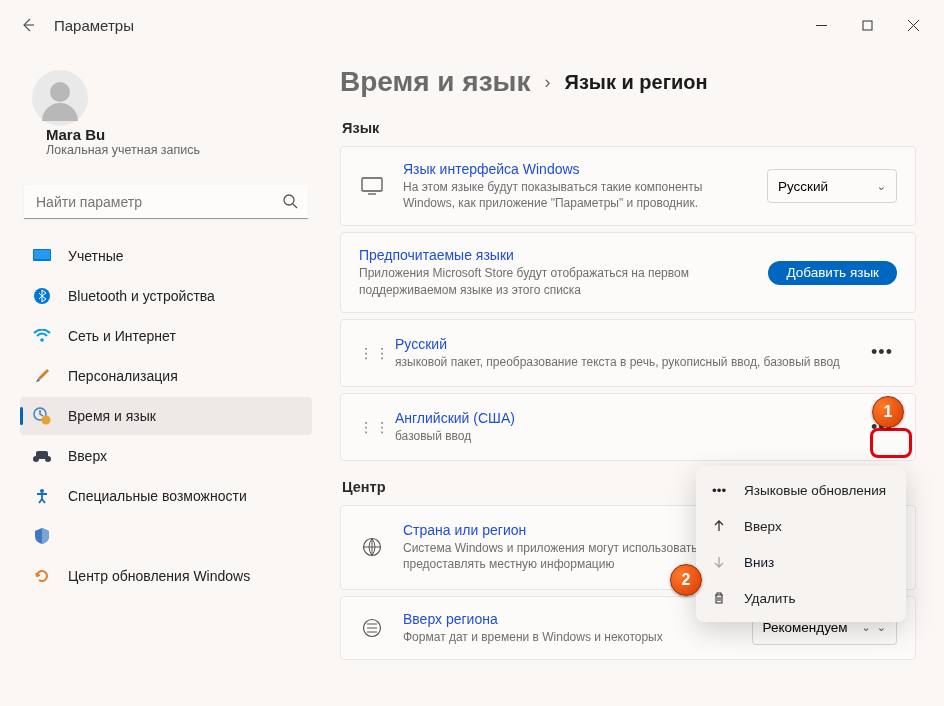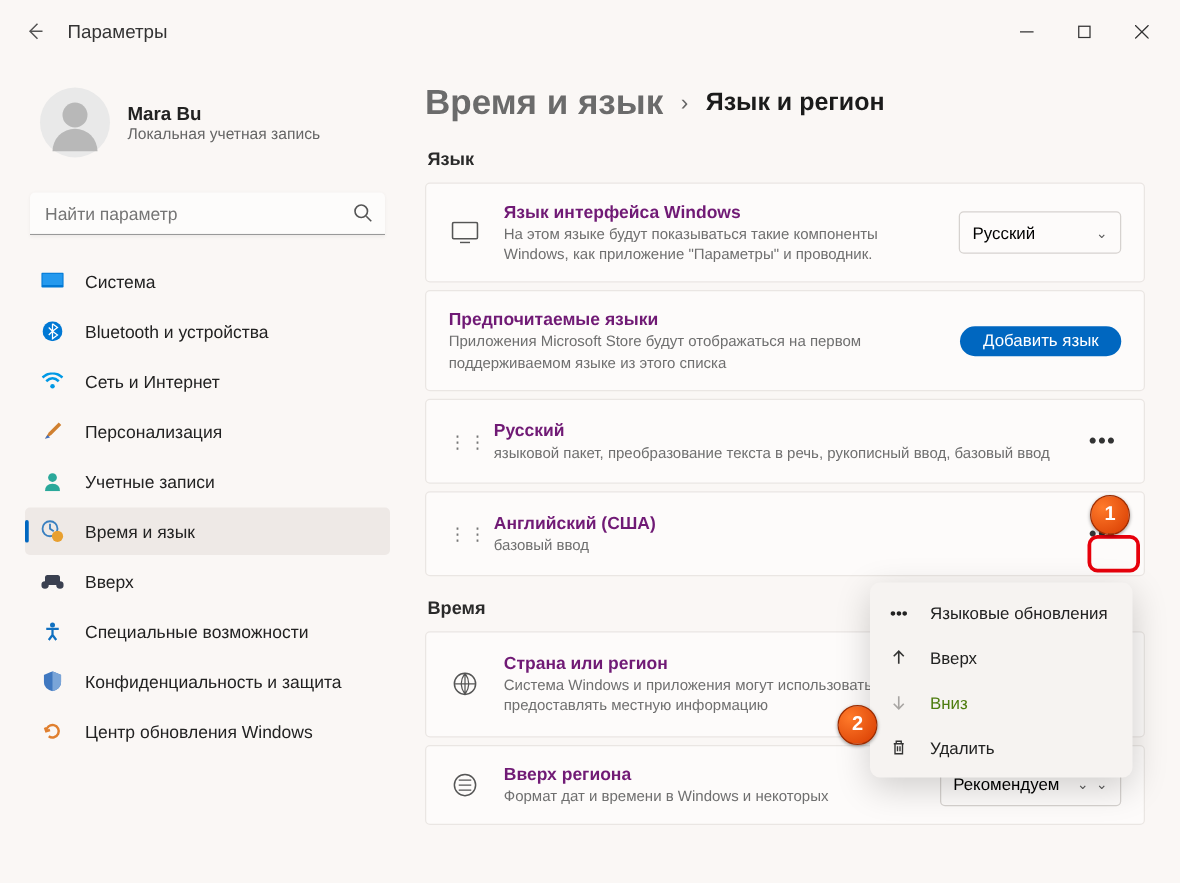--- a/index.html
+++ b/index.html
@@ -7,21 +7,21 @@
 
   .titlebar { height: 50px; display: flex; align-items: center; padding: 0 8px; }
   .back-btn { width: 40px; height: 40px; display:flex; align-items:center; justify-content:center; font-size:16px; color:#555; cursor:pointer; }
   .title { font-size: 15px; color:#333; margin-left: 6px; }
   .win-controls { margin-left:auto; display:flex; }
   .win-controls div { width:46px; height:32px; display:flex; align-items:center; justify-content:center; color:#444; cursor:pointer; }
 
   .content { display:flex; padding: 0 0 0 20px; height: calc(100% - 50px); }
 
   .sidebar { width: 300px; flex-shrink:0; padding-right: 8px; }
-  .profile { display:flex; align-items:center; padding: 20px 12px 28px 12px; }
+  .profile { display:flex; align-items:flex-start; padding: 20px 12px 28px 12px; flex-direction: column; }
   .avatar { width:56px; height:56px; border-radius:50%; background:#e9e9e9; display:flex; align-items:center; justify-content:center; }
   .avatar .head { width:20px; height:20px; border-radius:50%; background:#b8b8b8; position:relative; top:-6px;}
   .avatar .body { position:absolute; width:36px; height:18px; border-radius:18px 18px 0 0; background:#b8b8b8; margin-top:28px;}
   .profile-text { margin-left:14px; }
   .profile-name { font-size:15px; font-weight:600; color:#222; }
   .profile-sub { font-size:12.5px; color:#666; }
 
   .search-box { position: relative; margin: 0 4px 18px 4px; }
   .search-box input { width:100%; height:34px; border:none; border-bottom:1.5px solid #999; background:#fdfcfb; border-radius:4px 4px 0 0; padding:0 36px 0 12px; font-size:14px; outline:none; box-shadow: 0 1px 3px rgba(0,0,0,0.05); }
   .search-box .icon { position:absolute; right:10px; top:8px; color:#555; }
@@ -36,35 +36,35 @@
   .breadcrumb { display:flex; align-items:center; gap:14px; margin-bottom:22px; }
   .breadcrumb .bc-parent { font-size:28px; color:#6b6b6b; font-weight:600; cursor:pointer; }
   .breadcrumb .chev { font-size:18px; color:#666; }
   .breadcrumb .bc-current { font-size:20px; font-weight:600; color:#1b1b1b; }
 
   .section-label { font-size:14.5px; font-weight:600; color:#2a2a2a; margin:12px 0 10px 2px; }
 
   .card { background:#fdfbfa; border:1px solid #eae6e3; border-radius:4px; padding:14px 18px; margin-bottom:6px; display:flex; align-items:center; }
   .card .card-icon { width:26px; margin-right:18px; color:#555; display:flex; align-items:center; justify-content:center; flex-shrink:0; }
   .card .card-text { flex:1; min-width:0; }
-  .card .card-title { font-size:14px; color:#701a75;font-weight:bold; }
+  .card .card-title { font-size:14px; color:#1d4ed8; }
   .card .card-desc { font-size:12px; color:#6f6f6f; line-height:1.35; margin-top:2px; }
   .card .card-right { flex-shrink:0; margin-left:12px; }
 
   .combo { border:1px solid #d6d2cf; border-radius:4px; height:34px; min-width:130px; padding:0 10px; display:flex; align-items:center; justify-content:space-between; background:#fdfbfa; cursor:pointer; font-size:13.5px; }
   .combo .chev-d { color:#555; font-size:11px; margin-left:14px; }
 
   .add-btn { background:#0067c0; color:#fff; border:none; border-radius:12px; height:24px; padding:0 18px; font-size:13.5px; cursor:pointer; }
 
   .drag { color:#777; letter-spacing:2px; width:18px; text-align:center; font-size:14px; margin-right:18px; flex-shrink:0; line-height:0.6; cursor:grab; }
   .more { width:30px; text-align:center; font-size:18px; color:#333; cursor:pointer; letter-spacing:1px; }
 
   .context-menu { position:absolute; right:38px; top:466px; width:210px; background:#f6f3f1; border-radius:8px; box-shadow:0 8px 28px rgba(0,0,0,0.18); padding:6px; z-index:20; }
   .cm-item { display:flex; align-items:center; height:36px; padding:0 10px; border-radius:4px; font-size:13.5px; cursor:pointer; color:#222; }
-  .cm-item.disabled { color:#4d7c0f; cursor:default; }
+  .cm-item.disabled { color:#0f172a; cursor:default; }
   .cm-item .cm-ico { width:22px; color:inherit; margin-right:10px; display:flex; align-items:center; }
 
   .annot { position:absolute; z-index:30; }
   .annot-circle { width:32px; height:32px; border-radius:50%; background:radial-gradient(circle at 30% 30%, #ff7a2a, #d63a00); border:1.5px solid #9a2b00; display:flex; align-items:center; justify-content:center; color:#fff; font-weight:700; font-size:16px; box-shadow:0 1px 3px rgba(0,0,0,0.4); }
   .annot-box { border:3px solid #e7000b; border-radius:8px; position:absolute; }
 
   svg { display:block; }
 </style>
 </head>
 <body>
@@ -120,21 +120,21 @@
     </div>
 
     <div class="nav">
       <div class="nav-item">
         <span class="ico">
             <svg width="18" height="14">
               <rect x="0" y="0" width="18" height="12" rx="1" fill="#0078d4"></rect>
               <rect x="1" y="1" width="16" height="9" fill="#2499ee"></rect>
             </svg>
           </span>
-        <span>Система</span>
+        <span>Учетные</span>
       </div>
       <div class="nav-item">
         <span class="ico">
             <svg width="16" height="16">
               <circle cx="8" cy="8" r="8" fill="#0078d4"></circle>
               <path d="M8 2 L12 5 L8 8 L12 11 L8 14 V2 M5 5 L8 8 M5 11 L8 8" stroke="#fff" stroke-width="1" fill="none"></path>
             </svg>
           </span>
         <span>Bluetooth и устройства</span>
       </div>
@@ -150,29 +150,20 @@
       </div>
       <div class="nav-item">
         <span class="ico">
             <svg width="18" height="18" viewBox="0 0 18 18">
               <path d="M3 15 L6 10 L14 2 L16 4 L8 12 Z" fill="#d08030"></path>
               <path d="M3 15 L5 12 L7 14 Z" fill="#4070c0"></path>
             </svg>
           </span>
         <span>Персонализация</span>
       </div>
-      <div class="nav-item">
-        <span class="ico">
-            <svg width="16" height="16">
-              <circle cx="8" cy="5" r="3.5" fill="#2aa89a"></circle>
-              <path d="M2 16 Q2 10 8 10 Q14 10 14 16 Z" fill="#2aa89a"></path>
-            </svg>
-          </span>
-        <span>Учетные записи</span>
-      </div>
       <div class="nav-item active">
         <span class="ico">
             <svg width="18" height="18" viewBox="0 0 18 18">
               <circle cx="7" cy="7" r="6" fill="none" stroke="#3a80c0" stroke-width="1.5"></circle>
               <path d="M7 3 V7 L10 9" stroke="#3a80c0" stroke-width="1.5" fill="none"></path>
               <circle cx="13" cy="13" r="4.5" fill="#e8a030"></circle>
             </svg>
           </span>
         <span>Время и язык</span>
       </div>
@@ -195,21 +186,20 @@
           </span>
         <span>Специальные возможности</span>
       </div>
       <div class="nav-item">
         <span class="ico">
             <svg width="14" height="16" viewBox="0 0 14 16">
               <path d="M7 0 L14 3 V8 Q14 14 7 16 Q0 14 0 8 V3 Z" fill="#4078c0"></path>
               <path d="M7 0 L14 3 V8 Q14 14 7 16 V0" fill="#7aa5d8"></path>
             </svg>
           </span>
-        <span>Конфиденциальность и защита</span>
       </div>
       <div class="nav-item">
         <span class="ico">
             <svg width="16" height="16" viewBox="0 0 16 16">
               <path d="M3 8 A5 5 0 1 1 5 12" stroke="#e08030" stroke-width="2" fill="none"></path>
               <path d="M2 5 L3 8 L6 7" stroke="#e08030" stroke-width="2" fill="none"></path>
             </svg>
           </span>
         <span>Центр обновления Windows</span>
       </div>
@@ -265,21 +255,21 @@
 
     <div class="card" style="padding:16px 18px;">
       <div class="drag">⋮⋮</div>
       <div class="card-text">
         <div class="card-title">Английский (США)</div>
         <div class="card-desc">базовый ввод</div>
       </div>
       <div class="more">•••</div>
     </div>
 
-    <div class="section-label" style="margin-top:18px;">Время</div>
+    <div class="section-label" style="margin-top:18px;">Центр</div>
 
     <div class="card" style="padding:16px 18px;">
       <div class="card-icon">
         <svg width="20" height="20" viewBox="0 0 20 20">
             <circle cx="10" cy="10" r="8.5" stroke="#555" stroke-width="1.2" fill="none"></circle>
             <path d="M1.5 10 H18.5 M10 1.5 V18.5 M10 1.5 Q4 10 10 18.5 M10 1.5 Q16 10 10 18.5" stroke="#555" stroke-width="1" fill="none"></path>
           </svg>
       </div>
       <div class="card-text">
         <div class="card-title">Страна или регион</div>

